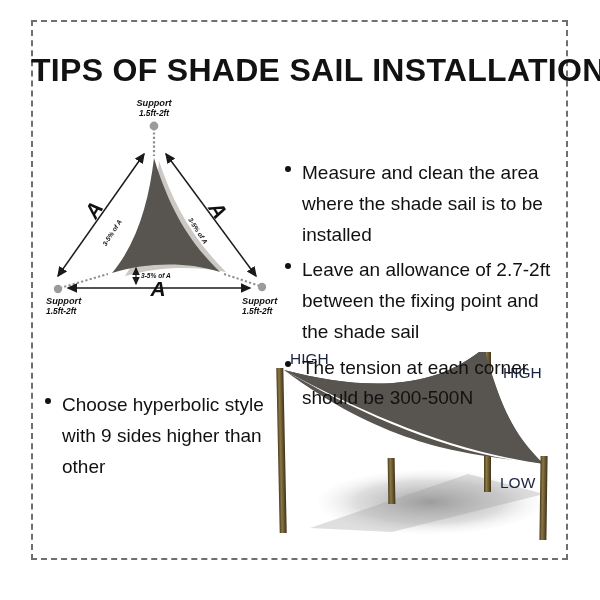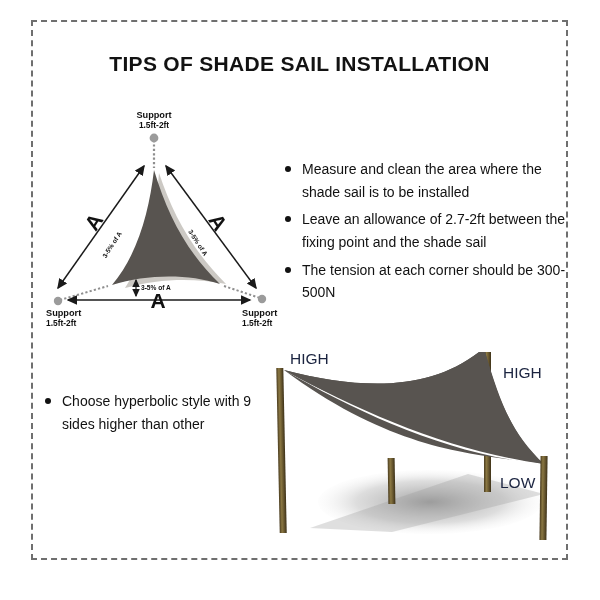--- a/index.html
+++ b/index.html
@@ -33,38 +33,38 @@
     box-sizing: border-box;
     background: transparent;
   }
   
   #title {
     position: absolute;
     left: 31px;
     top: 52px;
     width: 537px;
     text-align: center;
-    font-size: 21px;
+    font-size: 32px;
     font-weight: bold;
     letter-spacing: 0.3px;
     color: #121212;
     white-space: nowrap;
   }
   
   .bullet-list {
     position: absolute;
     list-style: none;
     margin: 0;
     padding: 0;
   }
   .bullet-item {
     position: relative;
     padding-left: 17px;
     margin-bottom: 5px;
-    font-size: 14px;
+    font-size: 19px;
     line-height: 1.62;
     color: #111111;
   }
   .bullet-dot {
     position: absolute;
     left: 0;
     top: 8px;
     width: 6px;
     height: 6px;
     border-radius: 50%;
@@ -79,23 +79,24 @@
     left: 45px;
     top: 390px;
     width: 235px;
   }
   
   .diagram {
     position: absolute;
   }
   #triangle-diagram {
     left: 36px;
-    top: 108px;
+    top: 96px;
     width: 270px;
     height: 240px;
+    font-style: italic;
   }
   #hyperbolic-diagram {
     left: 272px;
     top: 352px;
     width: 296px;
     height: 208px;
   }
   .diagram svg { display: block; }
   
 </style>

